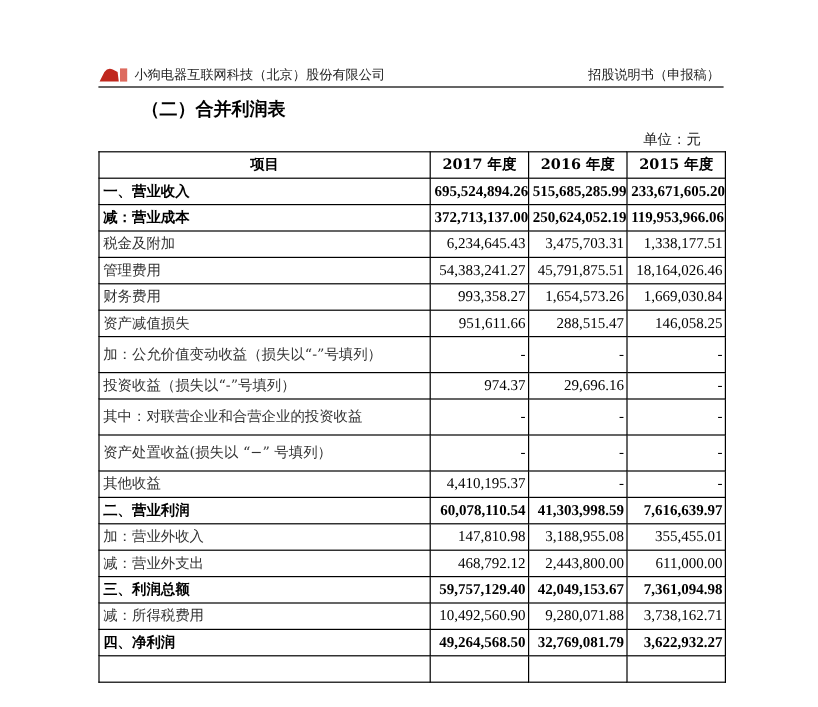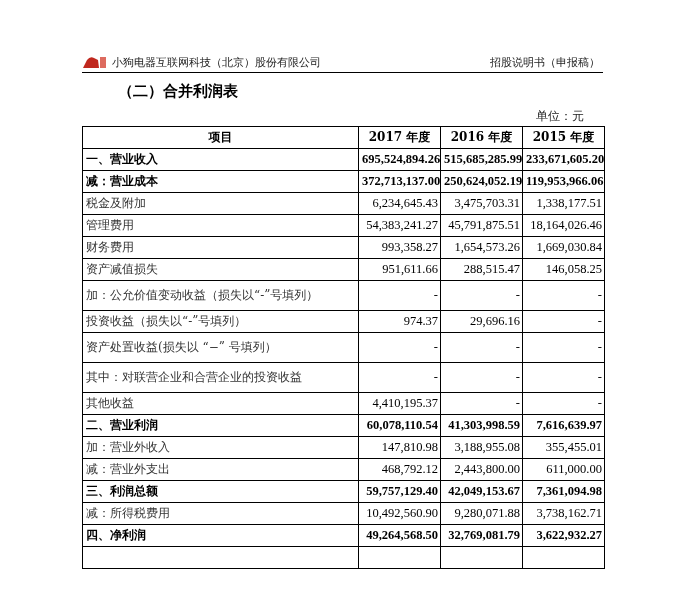--- a/index.html
+++ b/index.html
@@ -97,27 +97,27 @@
         <td class="num">-</td>
         <td class="num">-</td>
       </tr>
       <tr class="h22">
         <td class="label">投资收益（损失以“-”号填列）</td>
         <td class="num">974.37</td>
         <td class="num">29,696.16</td>
         <td class="num">-</td>
       </tr>
       <tr class="h30">
-        <td class="label">资产处置收益(损失以 “−” 号填列）</td>
+        <td class="label">其中：对联营企业和合营企业的投资收益</td>
         <td class="num">-</td>
         <td class="num">-</td>
         <td class="num">-</td>
       </tr>
       <tr class="h30">
-        <td class="label">其中：对联营企业和合营企业的投资收益</td>
+        <td class="label">资产处置收益(损失以 “−” 号填列）</td>
         <td class="num">-</td>
         <td class="num">-</td>
         <td class="num">-</td>
       </tr>
       <tr class="h22">
         <td class="label">其他收益</td>
         <td class="num">4,410,195.37</td>
         <td class="num">-</td>
         <td class="num">-</td>
       </tr>

